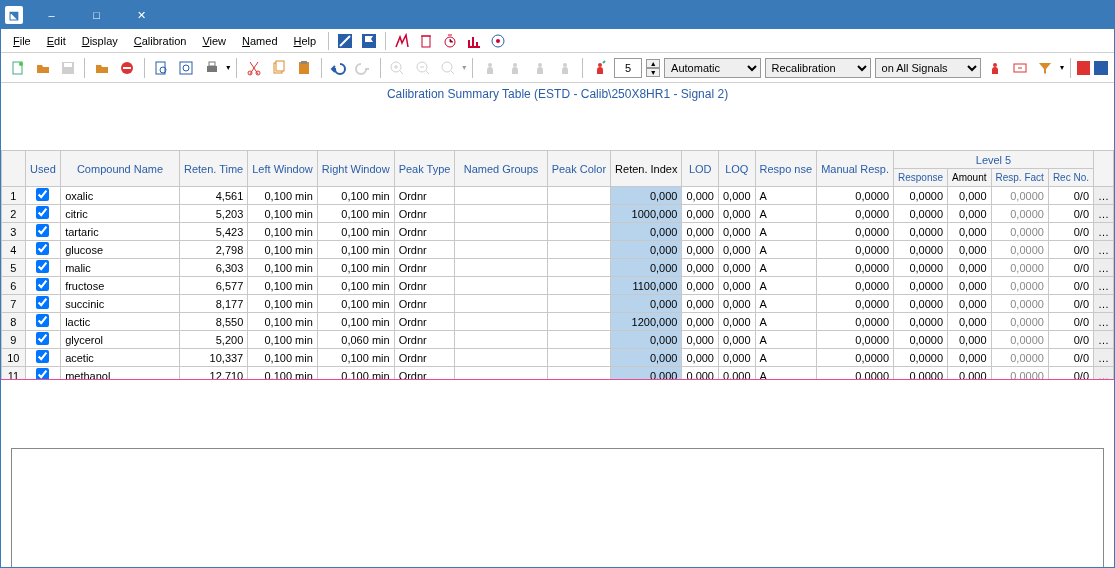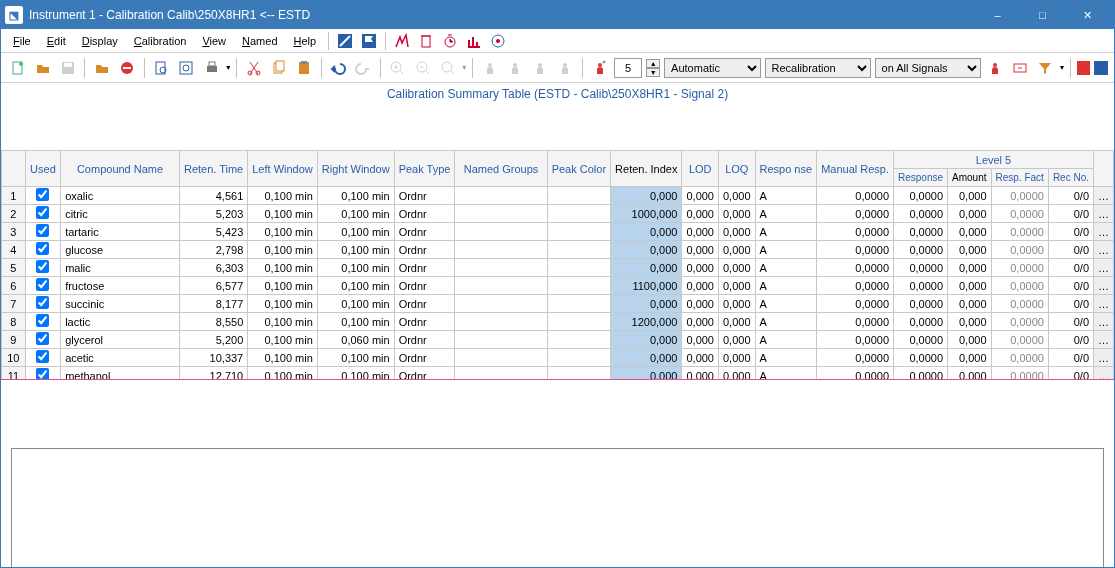--- a/index.html
+++ b/index.html
@@ -39,21 +39,20 @@
 .tabs .tab.active { border:1px solid #aaa; border-bottom:2px solid #fff; background:#fff; font-weight:bold; position:relative; top:1px;}
 input[type=checkbox]{ width:13px; height:13px;}
 .headrow1 th { height:18px; }
 .headrow2 th { height:16px; font-size:10px;}
 </style>
 </head>
 <body>
 
 <div class="titlebar">
   <div class="icon">⬔</div>
-  <div class="title">Instrument 1 - Calibration Calib\250X8HR1 &lt;-- ESTD</div>
   <div class="winbtn">–</div>
   <div class="winbtn">□</div>
   <div class="winbtn">✕</div>
 </div>
 
 <div class="menubar">
   <span class="menu">File</span>
   <span class="menu">Edit</span>
   <span class="menu">Display</span>
   <span class="menu">Calibration</span>

